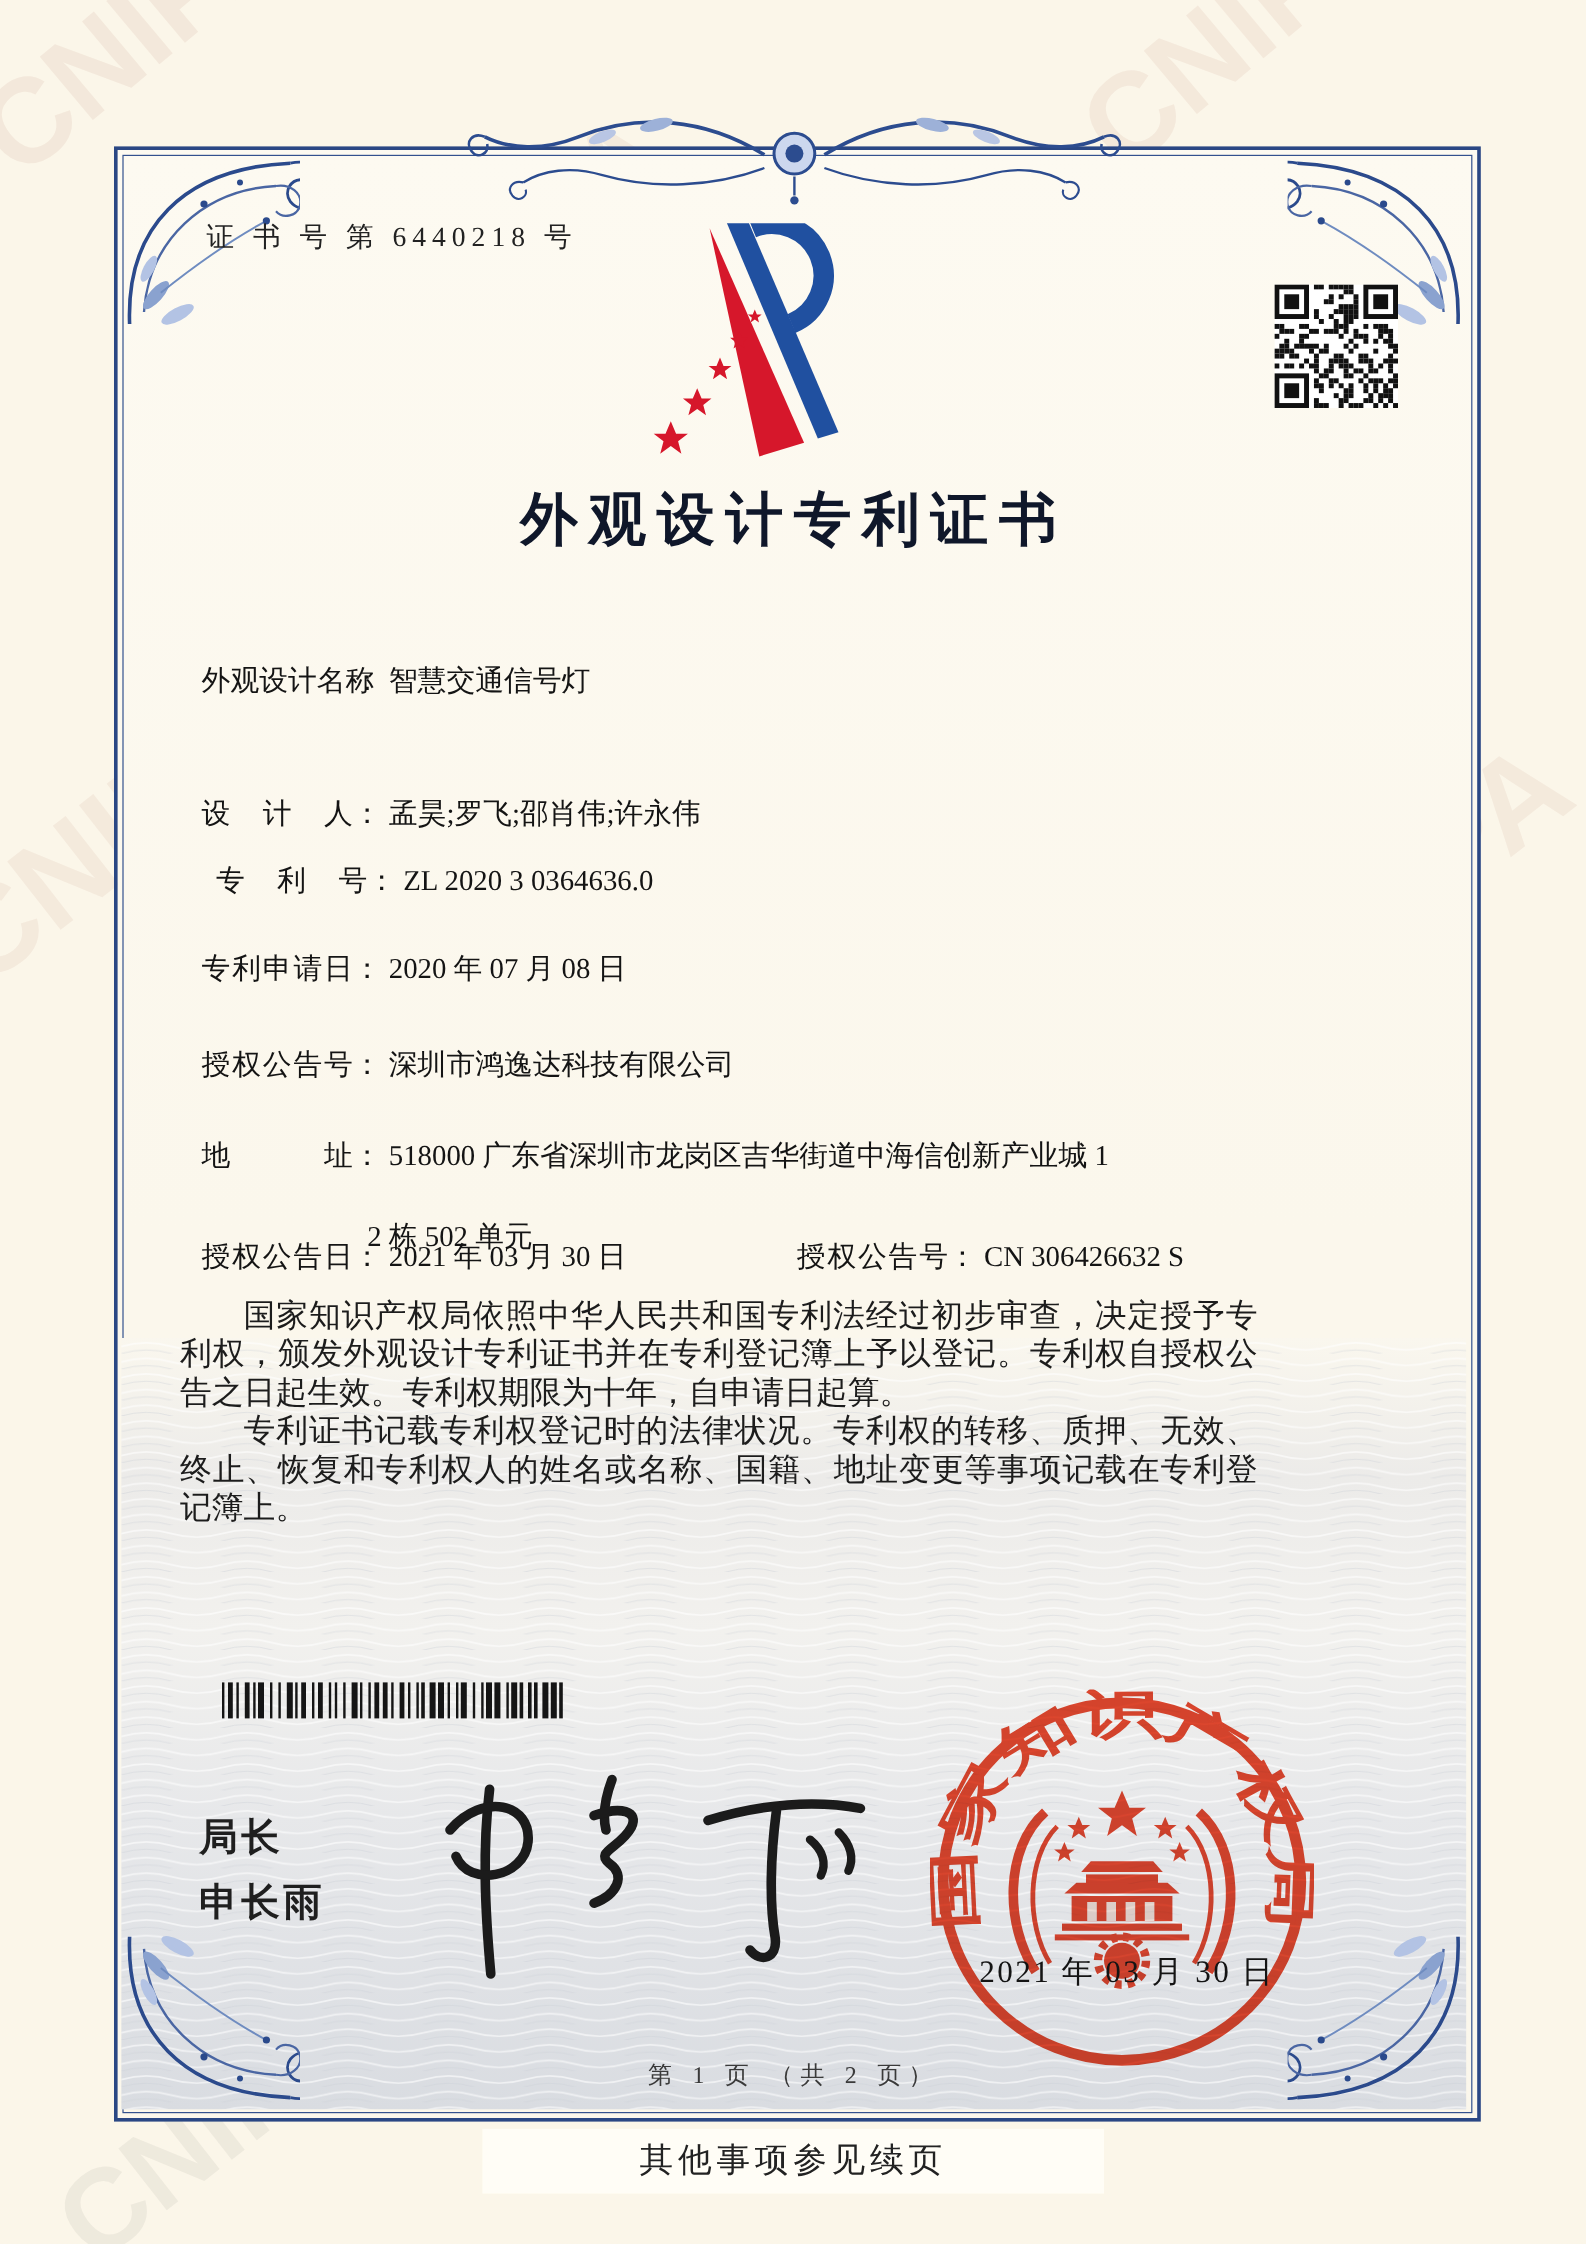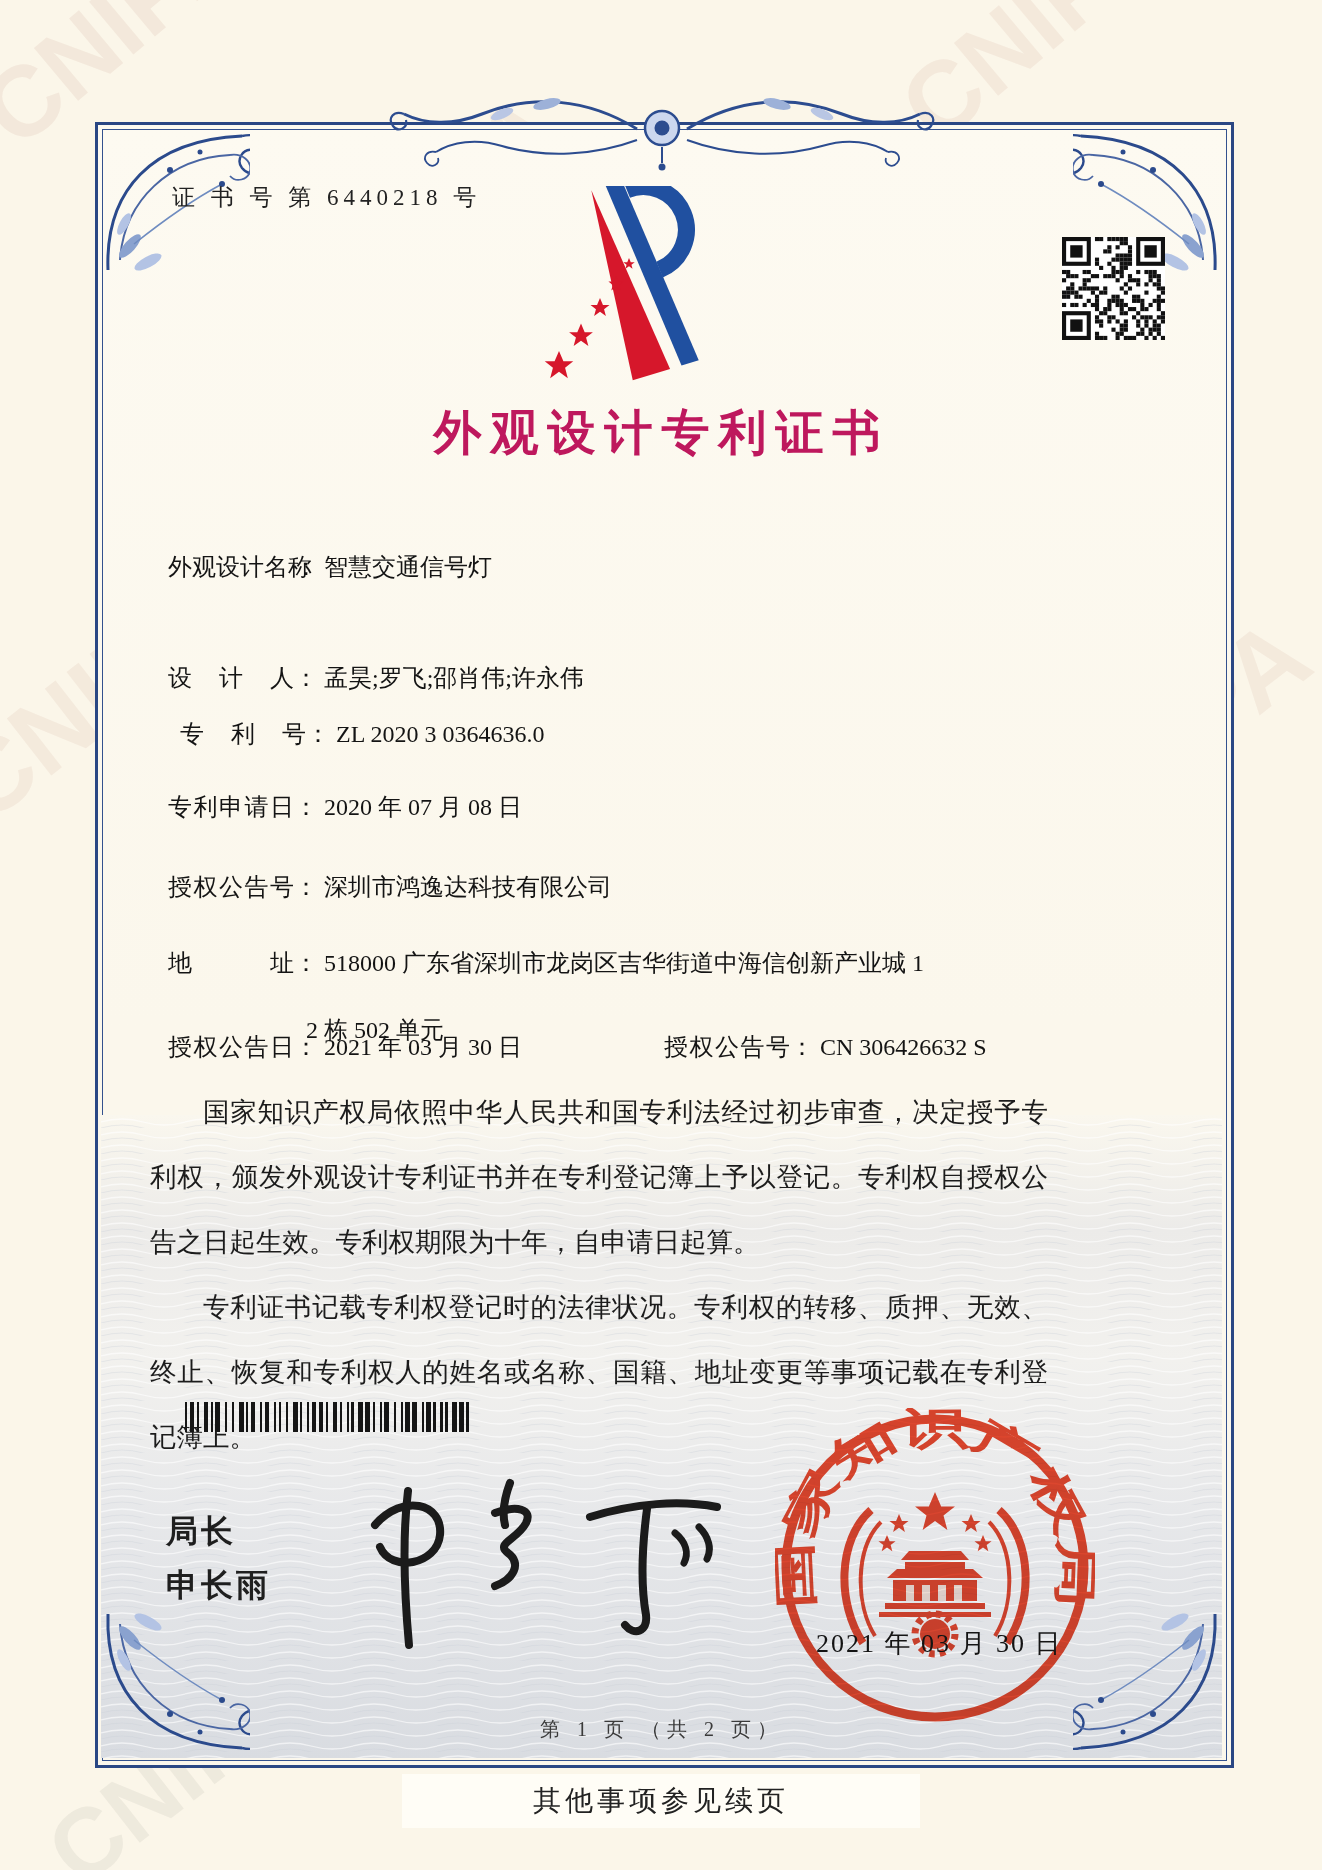--- a/index.html
+++ b/index.html
@@ -11,27 +11,27 @@
       pointer-events:none;white-space:nowrap;}
   
   .frame{position:absolute;left:95px;top:122px;width:1133px;height:1640px;
          border:3.5px solid #2a4784;background:linear-gradient(#fdfaf1 0%,#fbf7ec 55%,#fbf7ec 100%);}
   .frame::after{content:"";position:absolute;inset:4px;border:1.2px solid #33518e;pointer-events:none;}
   
   .grayband{position:absolute;left:101px;top:1115px;width:1121px;height:643px;}
   
   .certno{position:absolute;left:172px;top:182px;font-size:23px;letter-spacing:5px;color:#222;}
   .title{position:absolute;left:95px;width:1133px;top:401px;text-align:center;
-         font-size:48px;font-weight:bold;letter-spacing:9px;color:#be185d;}
+         font-size:48px;font-weight:bold;letter-spacing:9px;color:#0f172a;}
   
   .frow{position:absolute;left:168px;font-size:24px;white-space:nowrap;color:#141414;}
   .flabel{display:inline-block;width:126px;text-align:justify;text-align-last:justify;vertical-align:bottom;}
   .fval{margin-left:6px;}
   .body-text{position:absolute;left:150px;top:1080px;width:898px;font-size:26.5px;
-             line-height:65px;text-align:justify;color:#1c1c1c;}
+             line-height:32px;text-align:justify;color:#1c1c1c;}
   .body-text p{margin:0;text-indent:2em;}
   .sigtitle{position:absolute;left:166px;font-size:32px;font-family:"Liberation Sans","DejaVu Sans",sans-serif;
             font-weight:bold;color:#1f1f1f;letter-spacing:3px;}
   .sealdate{position:absolute;left:816px;top:1626px;font-size:26px;letter-spacing:2px;color:#141414;z-index:7;}
   .pageinfo{position:absolute;left:95px;width:1133px;top:1716px;text-align:center;
             font-size:20px;letter-spacing:6px;color:#3a3a3a;}
   .notestrip{position:absolute;left:402px;top:1774px;width:518px;height:54px;background:#fffdf6;
              text-align:center;line-height:54px;font-size:28px;letter-spacing:4px;color:#222;}
   svg{display:block;}
 </style>

